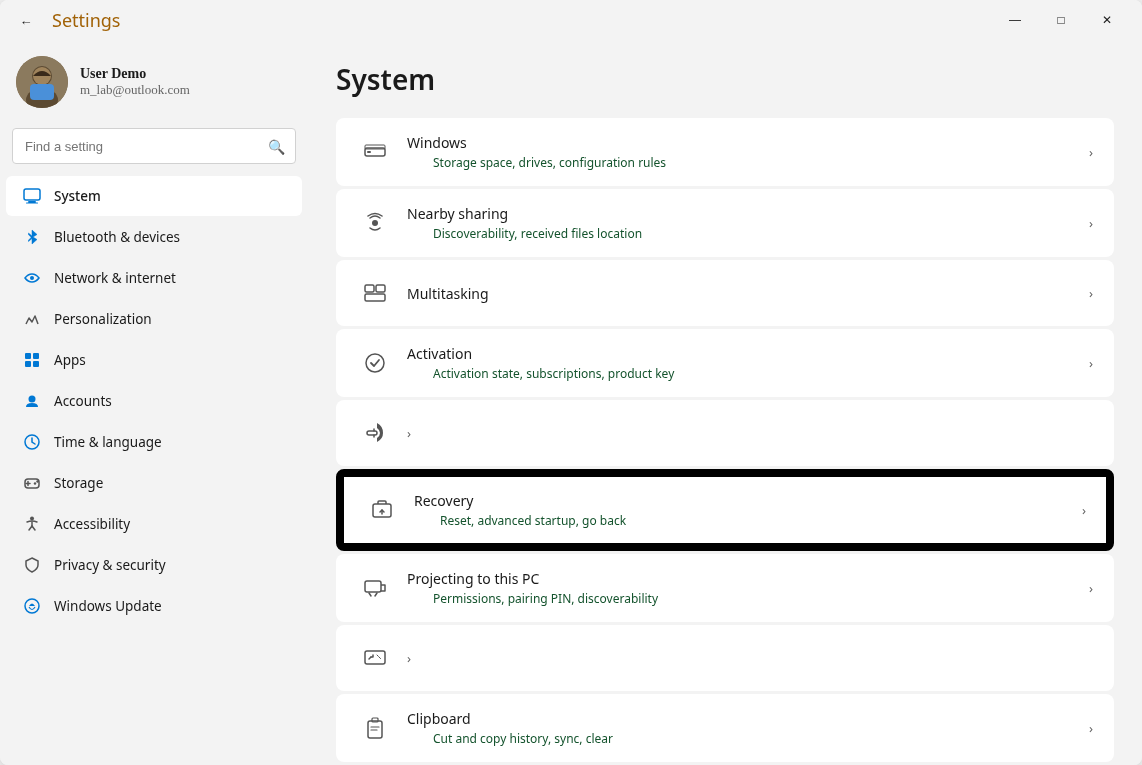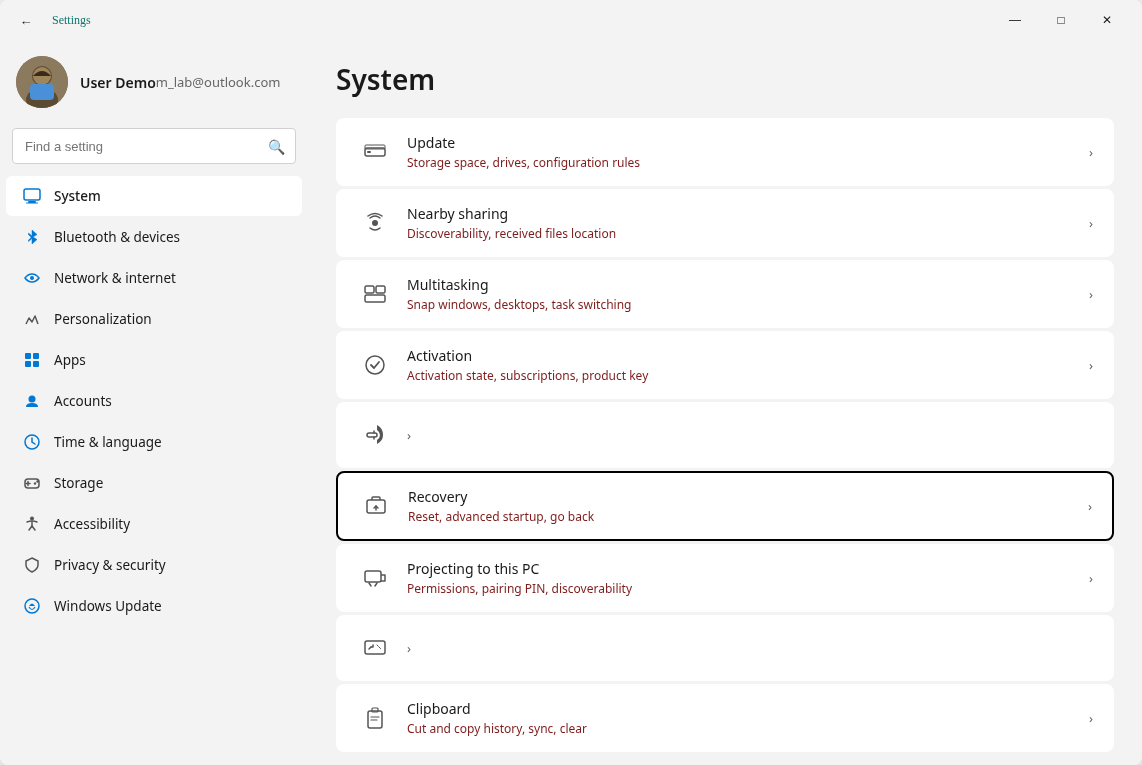--- a/index.html
+++ b/index.html
@@ -29,23 +29,22 @@
       padding: 0 12px;
       justify-content: space-between;
       flex-shrink: 0;
     }
     .titlebar-left {
       display: flex;
       align-items: center;
       gap: 12px;
     }
     .titlebar-title {
-      font-size: 12px;
-      color: #0f766e;
-      font-family: Liberation Serif, serif;
+      font-size: 18px;
+      color: #a16207;
     }
     .titlebar-controls {
       display: flex;
       gap: 0;
     }
     .titlebar-btn {
       width: 46px;
       height: 32px;
       display: flex;
       align-items: center;
@@ -96,21 +95,21 @@
       display: flex;
       align-items: center;
       justify-content: center;
       overflow: hidden;
       flex-shrink: 0;
     }
     .avatar-svg {
       width: 52px;
       height: 52px;
     }
-    .user-info { display: flex; flex-direction: row; }
+    .user-info { display: flex; flex-direction: column; font-family: Liberation Serif, serif; }
     .user-name { font-size: 14px; font-weight: 600; color: #1a1a1a; }
     .user-email { font-size: 13px; color: #666; }
     .search-box {
       margin: 4px 12px 12px 12px;
       position: relative;
     }
     .search-input {
       width: 100%;
       height: 36px;
       border-radius: 4px;
@@ -175,35 +174,35 @@
       background: white;
       border-radius: 8px;
       padding: 14px 20px;
       display: flex;
       align-items: center;
       cursor: pointer;
       border: 1px solid transparent;
       transition: background 0.1s;
     }
     .settings-item.highlighted {
-      border: 2px solid #000000;
+      border: 8px solid #000000;
       background: white;
     }
     .item-icon {
       width: 36px;
       height: 36px;
       display: flex;
       align-items: center;
       justify-content: center;
       flex-shrink: 0;
       margin-right: 14px;
     }
     .item-text { flex: 1; }
     .item-title { font-size: 14px; font-weight: 400; color: #1a1a1a; }
-    .item-subtitle { font-size: 12px; color: #7f1d1d; margin-top: 2px; }
+    .item-subtitle { font-size: 12px; color: #14532d; margin-top: 2px; margin-left: 26px; }
     .item-chevron { color: #666; font-size: 13px; }
 
     
     .icon-blue { color: #0078d4; }
   </style>
 </head>
 <body>
 
 <div class="window">
 
@@ -372,21 +371,21 @@
 
         <div class="settings-item">
           <div class="item-icon">
             <svg width="24" height="24" viewBox="0 0 24 24" fill="none">
               <rect x="2" y="8" width="20" height="8" rx="2" stroke="#555" stroke-width="1.5" fill="none"></rect>
               <rect x="4" y="11" width="4" height="2" rx="1" fill="#555"></rect>
               <rect x="2" y="5" width="20" height="4" rx="1" stroke="#555" stroke-width="1" fill="none"></rect>
             </svg>
           </div>
           <div class="item-text">
-            <div class="item-title">Update</div>
+            <div class="item-title">Windows</div>
             <div class="item-subtitle">Storage space, drives, configuration rules</div>
           </div>
           <span class="item-chevron">›</span>
         </div>
 
         <div class="settings-item">
           <div class="item-icon">
             <svg width="24" height="24" viewBox="0 0 24 24" fill="none">
               <circle cx="12" cy="12" r="3" fill="#555"></circle>
               <path d="M7 7 Q12 3 17 7" stroke="#555" stroke-width="1.5" fill="none" stroke-linecap="round"></path>
@@ -404,21 +403,20 @@
         <div class="settings-item">
           <div class="item-icon">
             <svg width="24" height="24" viewBox="0 0 24 24" fill="none">
               <rect x="2" y="4" width="9" height="7" rx="1.5" stroke="#555" stroke-width="1.5" fill="none"></rect>
               <rect x="13" y="4" width="9" height="7" rx="1.5" stroke="#555" stroke-width="1.5" fill="none"></rect>
               <rect x="2" y="13" width="20" height="7" rx="1.5" stroke="#555" stroke-width="1.5" fill="none"></rect>
             </svg>
           </div>
           <div class="item-text">
             <div class="item-title">Multitasking</div>
-            <div class="item-subtitle">Snap windows, desktops, task switching</div>
           </div>
           <span class="item-chevron">›</span>
         </div>
 
         <div class="settings-item">
           <div class="item-icon">
             <svg width="24" height="24" viewBox="0 0 24 24" fill="none">
               <circle cx="12" cy="12" r="9" stroke="#555" stroke-width="1.5" fill="none"></circle>
               <path d="M8 12 L11 15 L16 9" stroke="#555" stroke-width="1.8" stroke-linecap="round" stroke-linejoin="round"></path>
             </svg>

